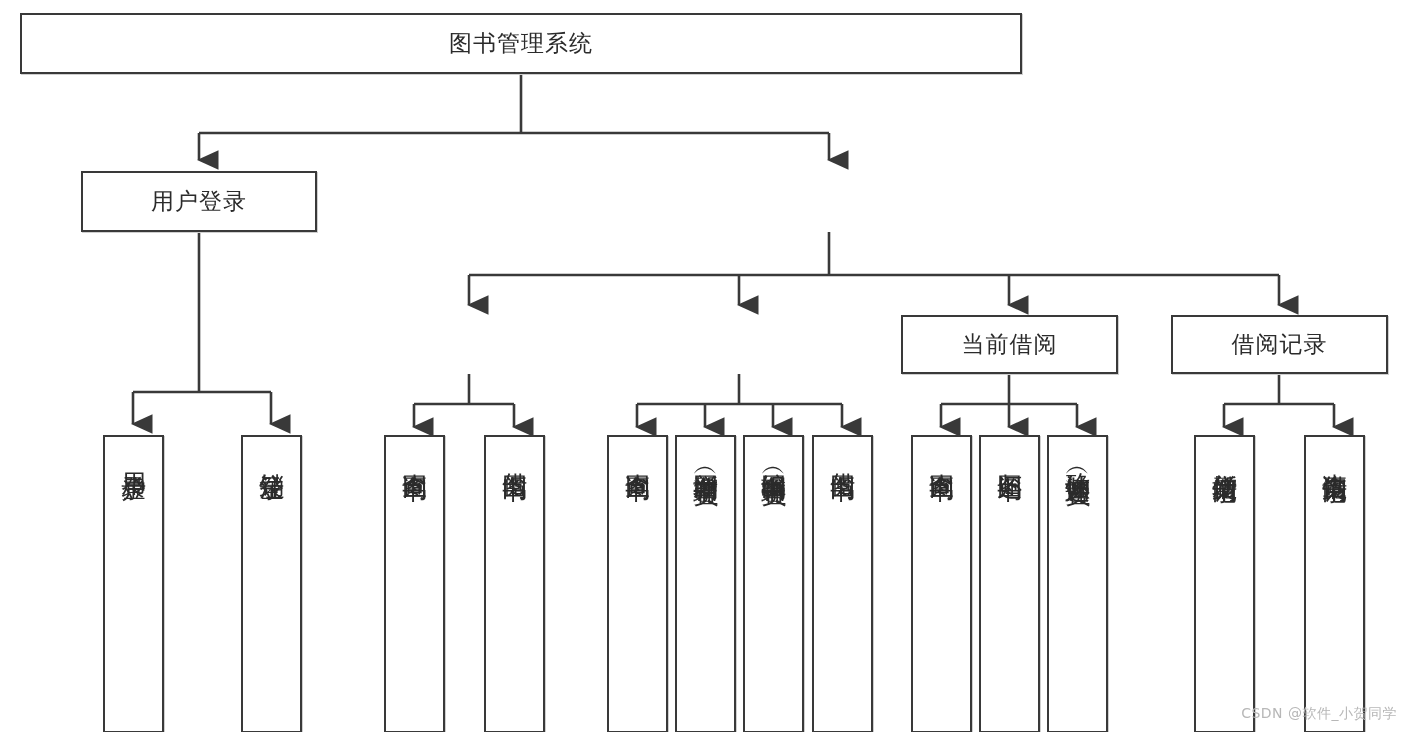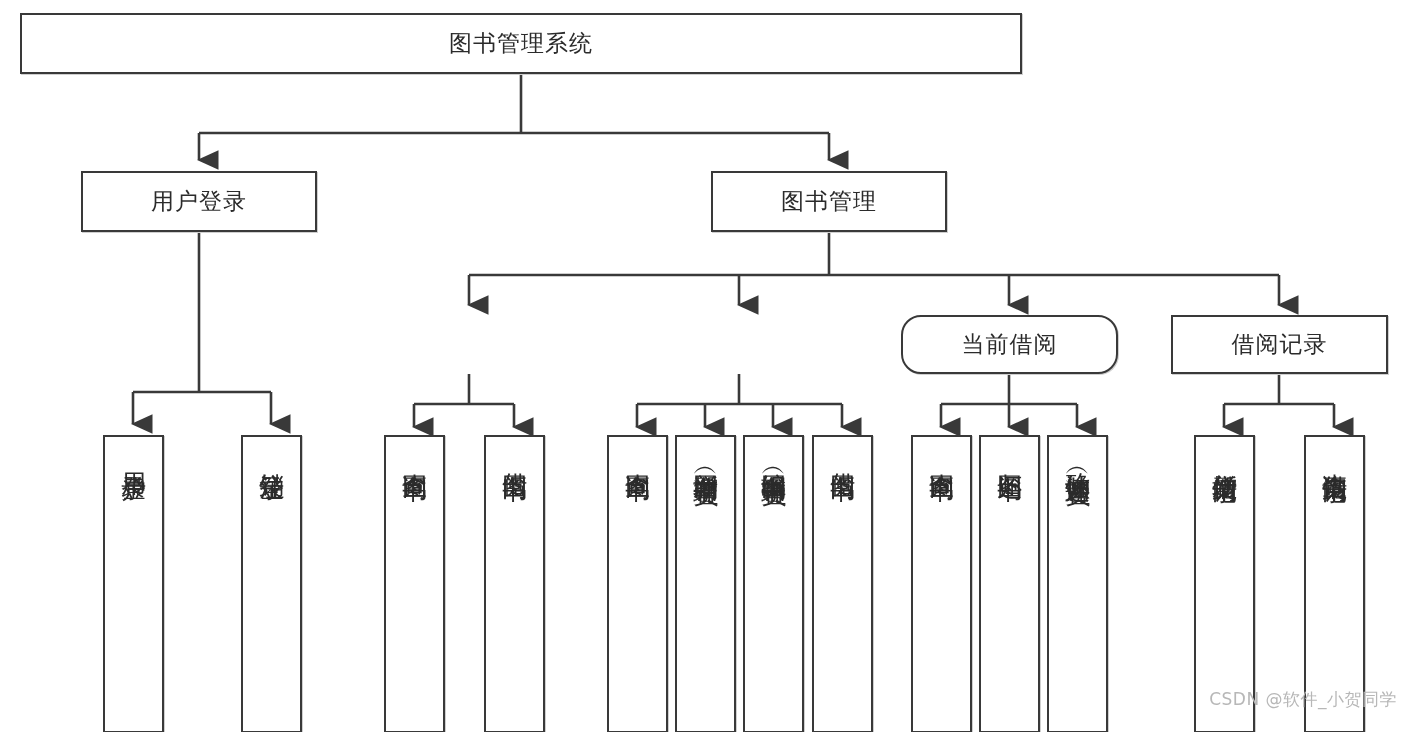--- a/index.html
+++ b/index.html
@@ -59,22 +59,22 @@
     line-height: 1.02;
     letter-spacing: 1.5px;
     white-space: normal;
   }
   .v-node.tall .label {
     font-size: 25px;
   }
   #watermark {
     position: absolute;
     right: 8px;
-    bottom: 21px;
-    font-size: 17px;
+    bottom: 9px;
+    font-size: 14px;
     color: #b7b7b7;
     letter-spacing: 0.5px;
     white-space: nowrap;
     font-family: "DejaVu Sans", "Liberation Sans", sans-serif;
   }
 </style>
 </head>
 <body>
 
 <div id="canvas">
@@ -130,27 +130,24 @@
   </svg>
 
   <div class="node h-node" style="left:20px; top:13px; width:1002px; height:61px;">
     <span class="label">图书管理系统</span>
   </div>
 
   <div class="node h-node" style="left:81px; top:171px; width:236px; height:61px;">
     <span class="label">用户登录</span>
   </div>
 
-  <div class="node h-node" style="left:711px; top:171px; width:236px; height:61px;">
-    <span class="label">图书管理</span>
-  </div>
-
-
-
-  <div class="node h-node" style="left:901px; top:315px; width:217px; height:59px;border-radius:20px;">
+
+
+
+  <div class="node h-node" style="left:901px; top:315px; width:217px; height:59px;">
     <span class="label">当前借阅</span>
   </div>
 
   <div class="node h-node" style="left:1171px; top:315px; width:217px; height:59px;">
     <span class="label">借阅记录</span>
   </div>
 
   <div class="node v-node" style="left:103px; top:435px; width:61px; height:298px;">
     <span class="label">用户登录</span>
   </div>

